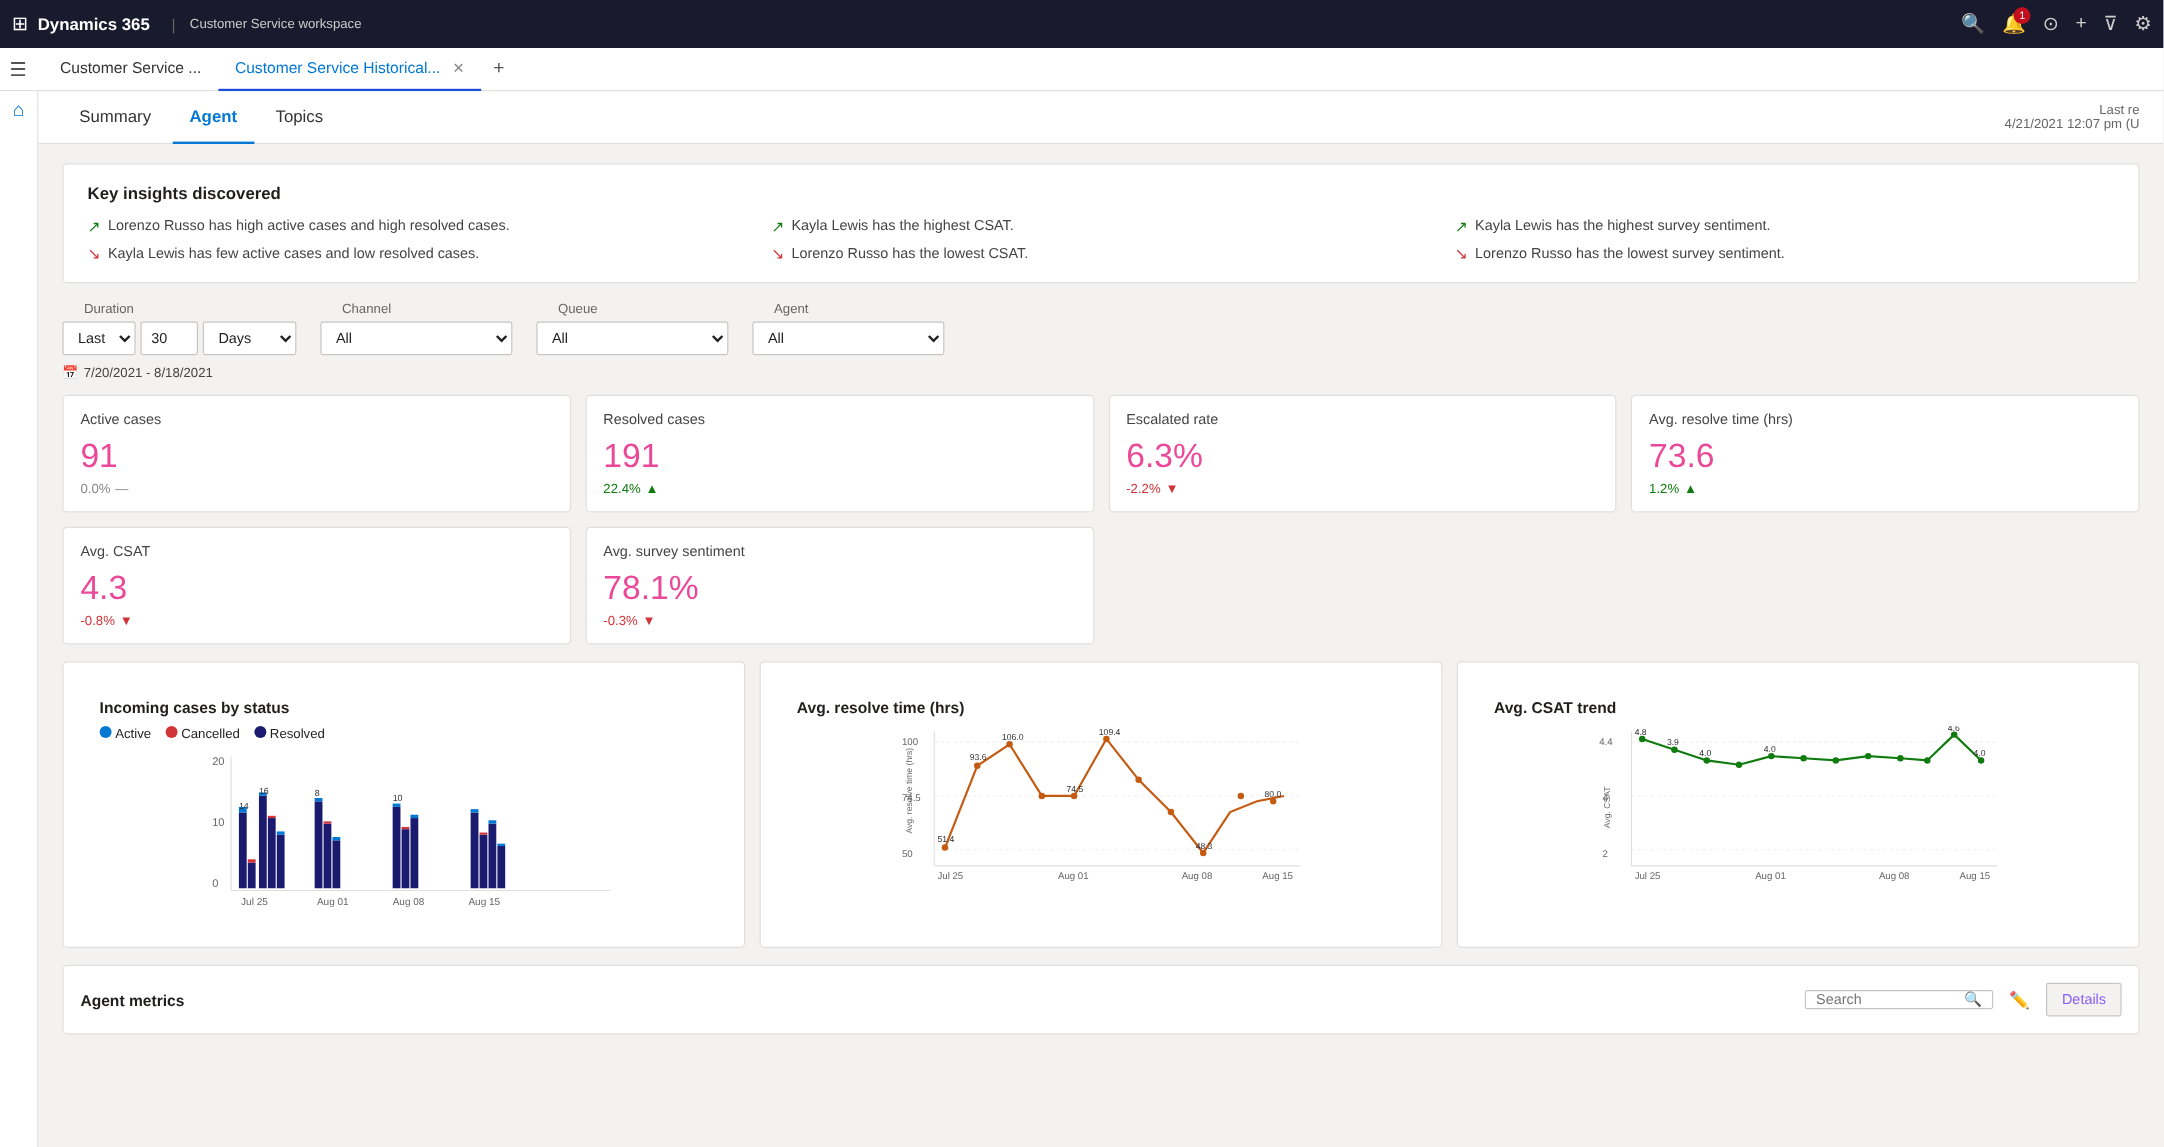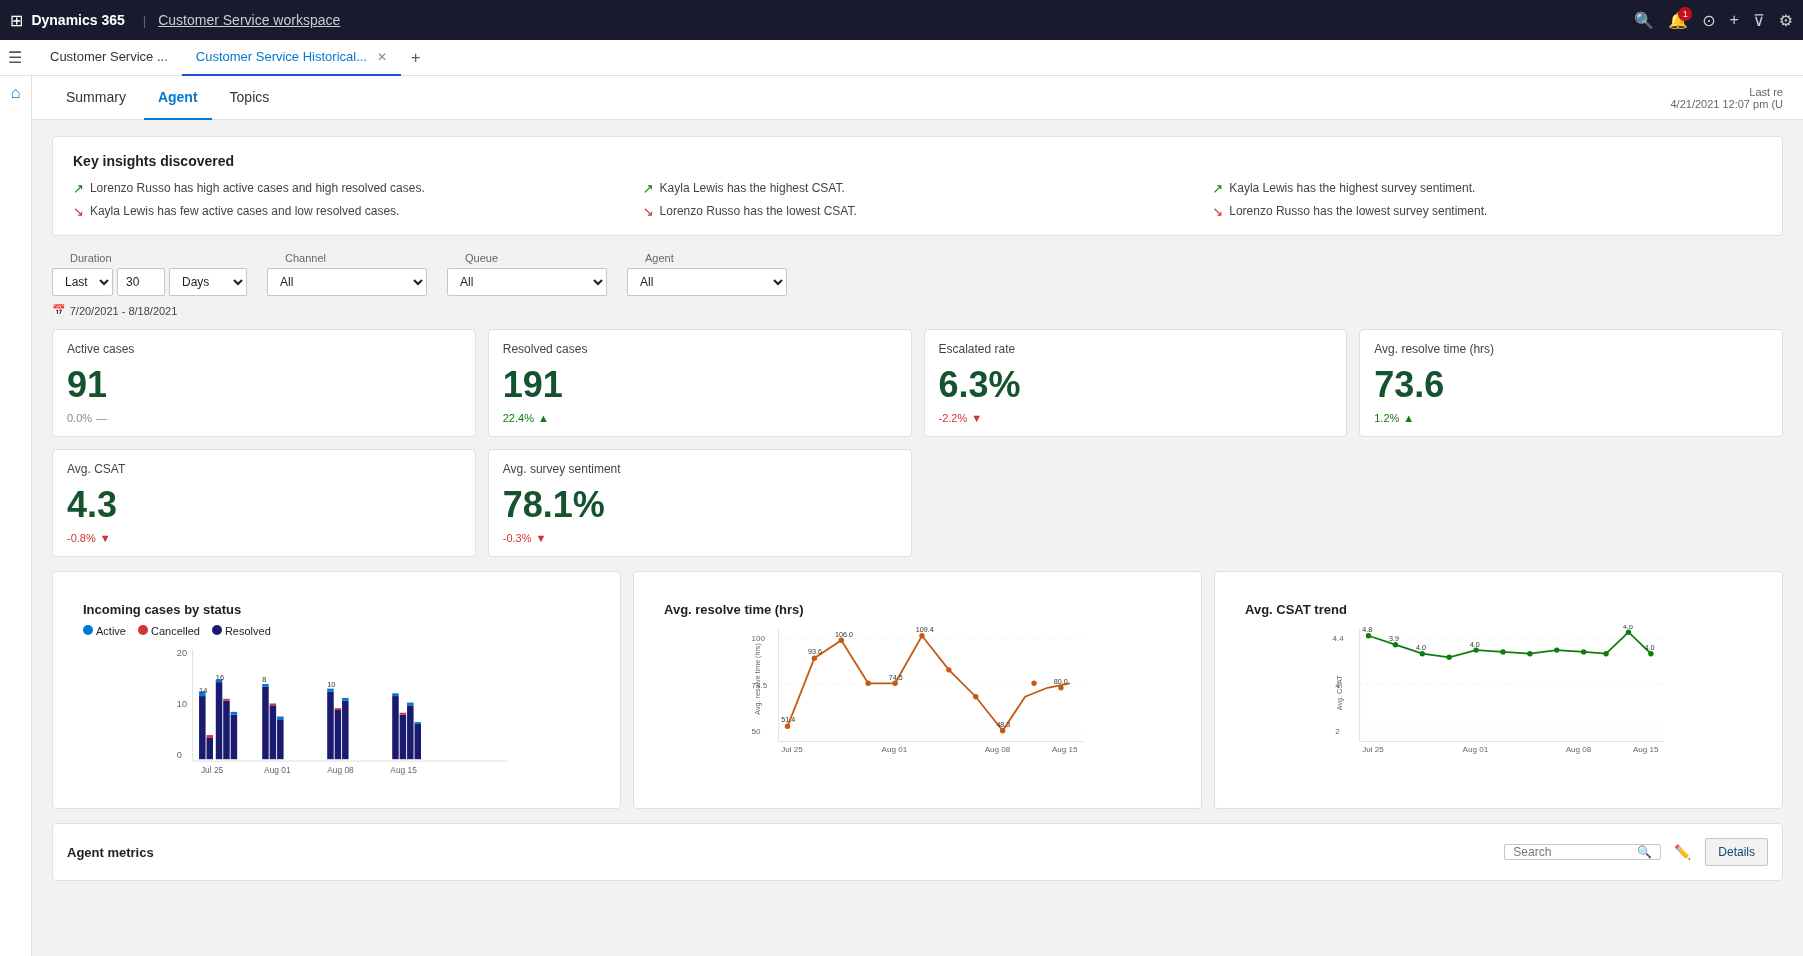--- a/index.html
+++ b/index.html
@@ -15,21 +15,21 @@
       gap: 8px;
       color: #fff;
     }
     .top-nav .app-name {
       font-size: 14px;
       font-weight: 600;
       color: #fff;
       margin-right: 6px;
     }
     .top-nav .separator { color: #666; margin: 0 4px; }
-    .top-nav .workspace-name { font-size: 14px; color: #ccc; text-decoration: underline; }
+    .top-nav .workspace-name { font-size: 11px; color: #ccc; }
     .top-nav .nav-icons { margin-left: auto; display: flex; gap: 14px; align-items: center; }
     .top-nav .nav-icon { color: #ccc; font-size: 16px; cursor: pointer; }
 
     
     .tabs-bar {
       background: #fff;
       display: flex;
       align-items: center;
       height: 36px;
       border-bottom: 1px solid #e1dfdd;
@@ -145,21 +145,21 @@
       gap: 12px;
       margin-bottom: 14px;
     }
     .metric-card {
       background: #fff;
       border: 1px solid #e1dfdd;
       border-radius: 4px;
       padding: 12px 14px;
     }
     .metric-title { font-size: 12px; color: #444; margin-bottom: 8px; }
-    .metric-value { font-size: 36px; font-weight: 700; color: #14532d; margin-bottom: 6px; }
+    .metric-value { font-size: 28px; font-weight: 400; color: #ec4899; margin-bottom: 6px; }
     .metric-change { font-size: 11px; display: flex; align-items: center; gap: 4px; }
     .change-up { color: #107c10; align-items: flex-end; }
     .change-down { color: #d13438; }
     .change-neutral { color: #888; }
     .arrow-up { color: #107c10; }
     .arrow-down { color: #d13438; }
     .arrow-dash { color: #888; }
 
     
     .charts-row {
@@ -209,21 +209,21 @@
       background: transparent;
     }
     .btn-details {
       border: 1px solid #c8c6c4;
       background: #f3f2f1;
       border-radius: 2px;
       padding: 4px 12px;
       font-size: 12px;
       cursor: pointer;
       height: 28px;
-      color: #0c4a6e;
+      color: #8b5cf6;
     }
     .btn-icon {
       border: none;
       background: transparent;
       cursor: pointer;
       font-size: 14px;
       color: #444;
       height: 28px;
       width: 28px;
       display: flex;

